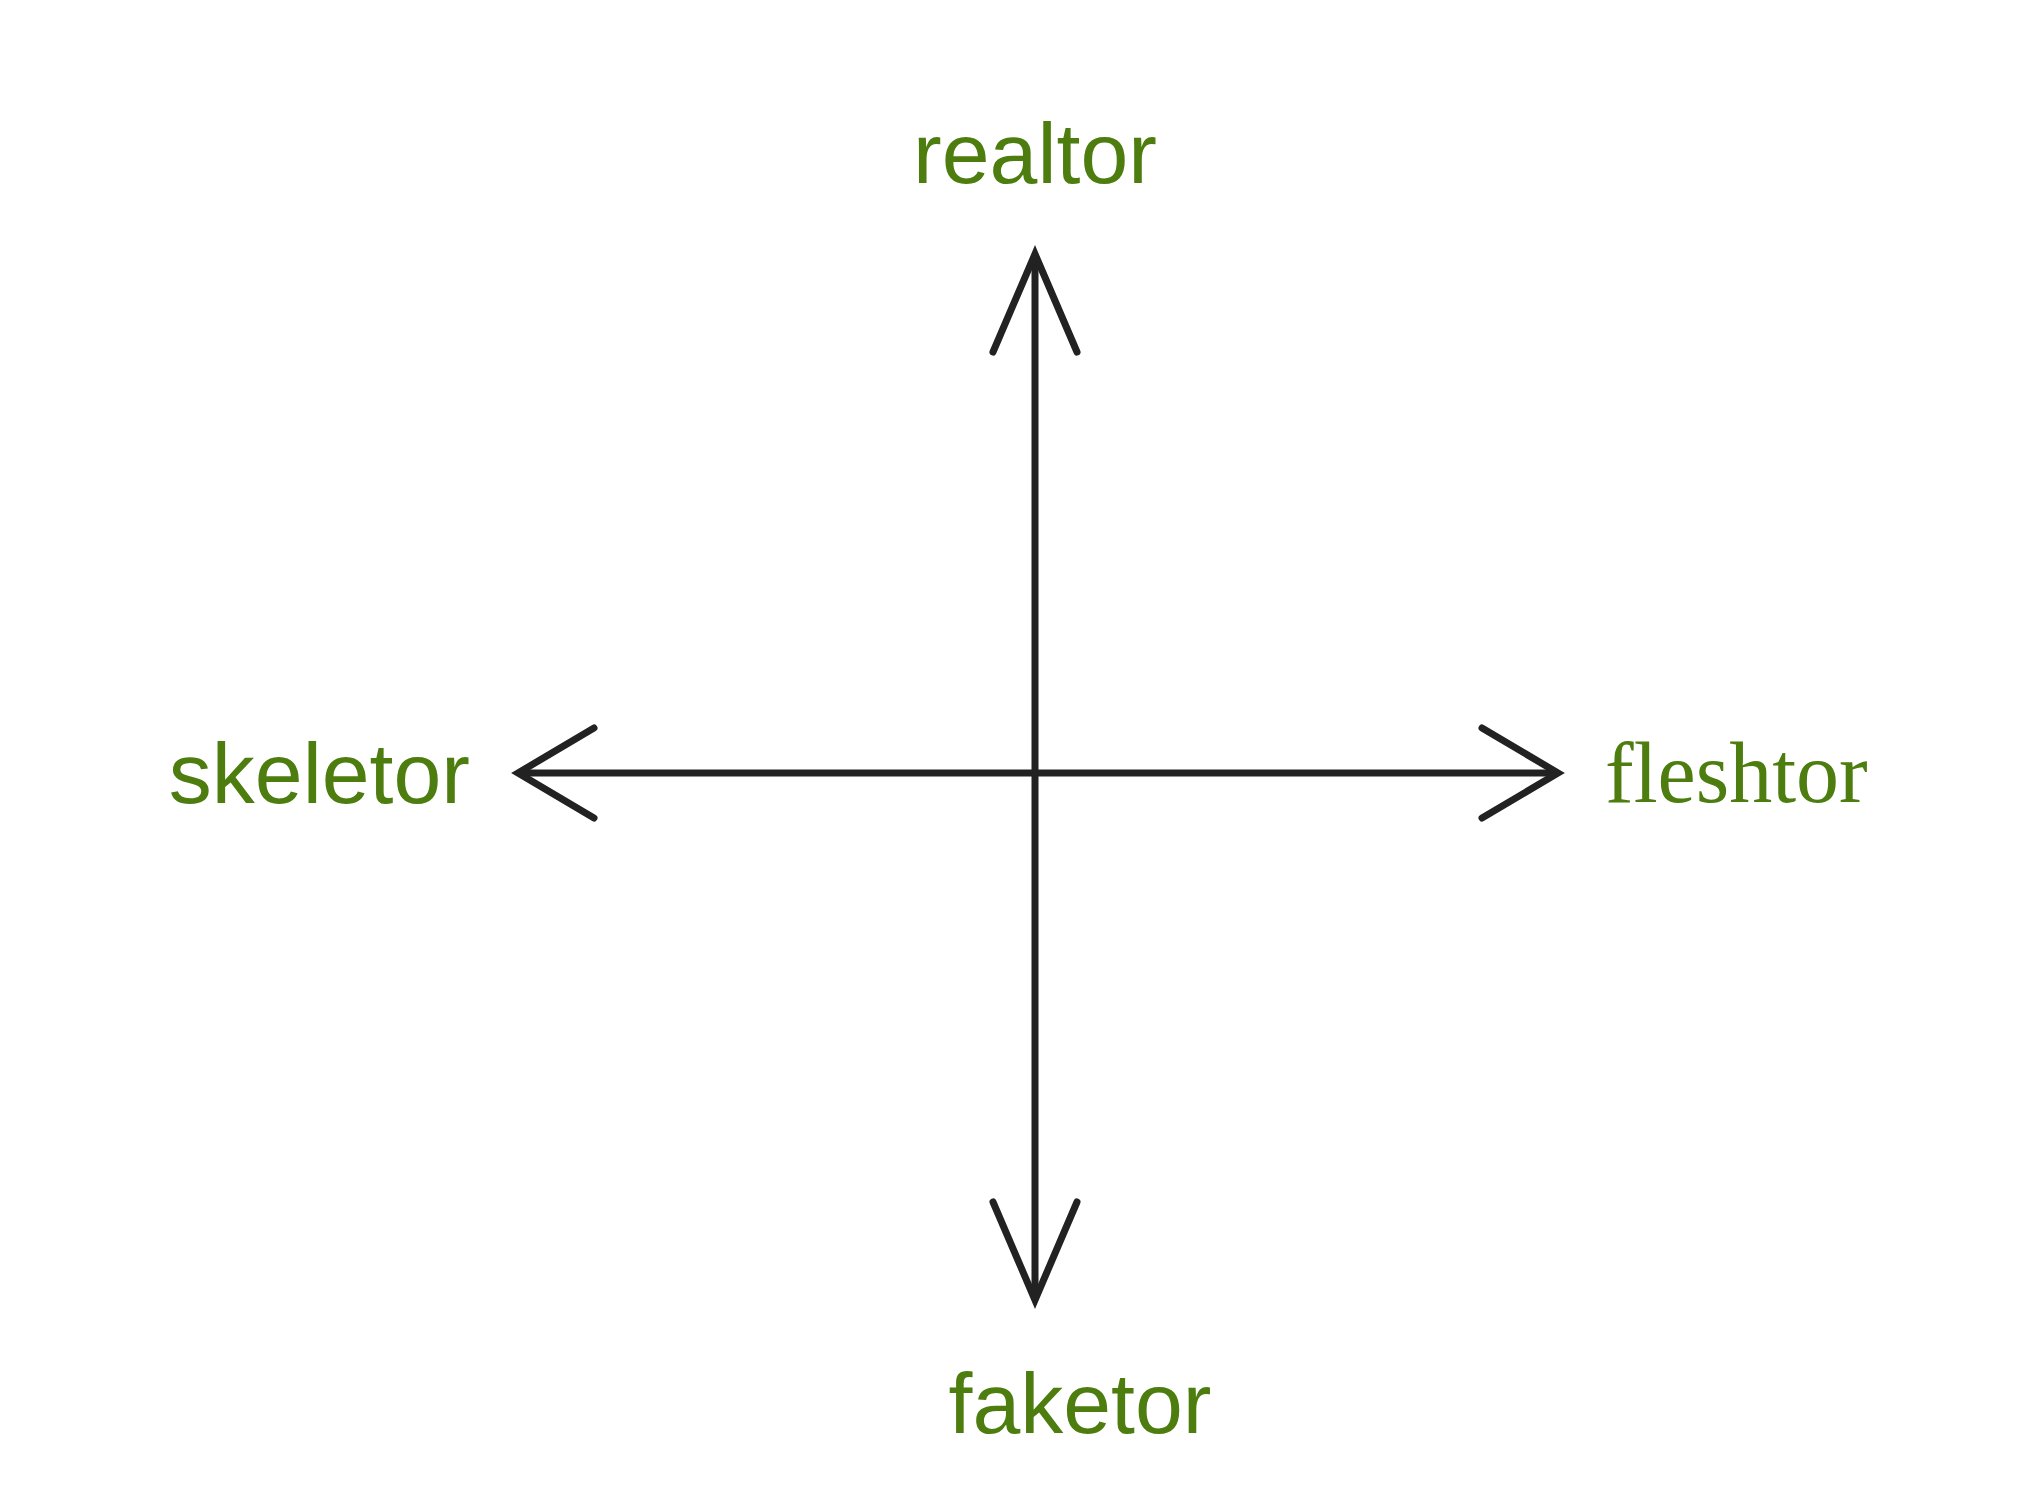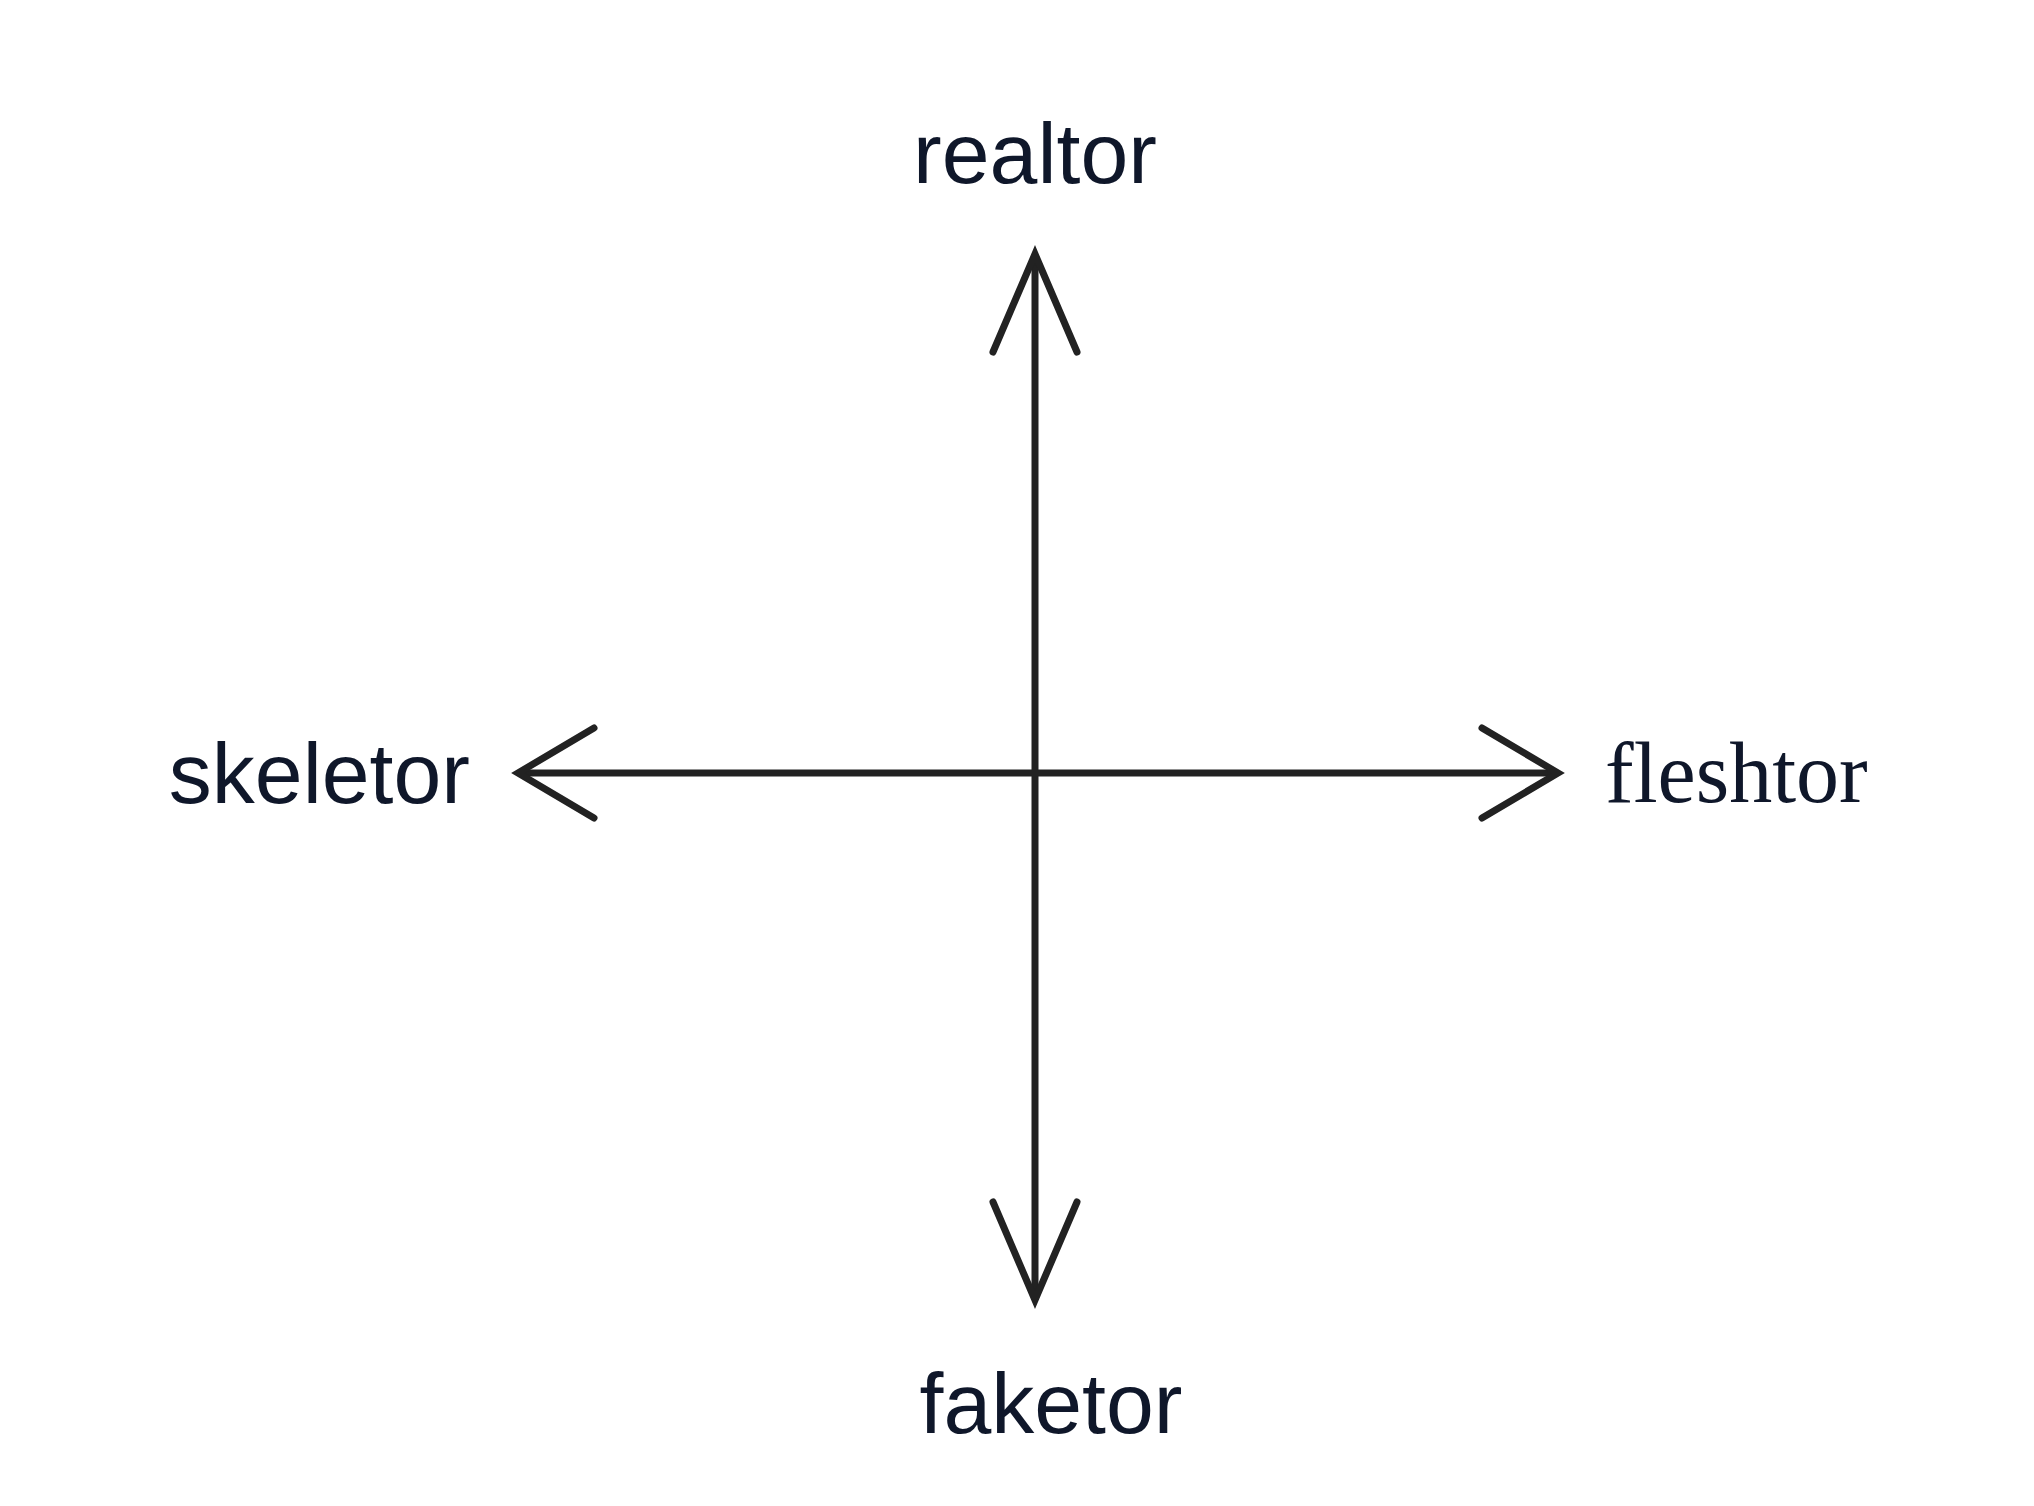--- a/index.html
+++ b/index.html
@@ -20,36 +20,36 @@
   #axes-svg {
     position: absolute;
     left: 0;
     top: 0;
     width: 2034px;
     height: 1506px;
     display: block;
   }
   .axis-label {
     position: absolute;
-    color: #0f172a;
+    color: #4d7c0f;
     font-family: "Liberation Sans", sans-serif;
     font-size: 86px;
     font-weight: 400;
     line-height: 1;
     white-space: nowrap;
     letter-spacing: 0px;
   }
   #label-top {
     left: 1035px;
     top: 110px;
     transform: translateX(-50%);
     text-align: center;
   }
   #label-bottom {
-    left: 1051px;
+    left: 1080px;
     top: 1360px;
     transform: translateX(-50%);
     text-align: right;
   }
   #label-left {
     left: 470px;
     top: 773px;
     transform: translate(-100%, -50%);
     text-align: right;
   }

